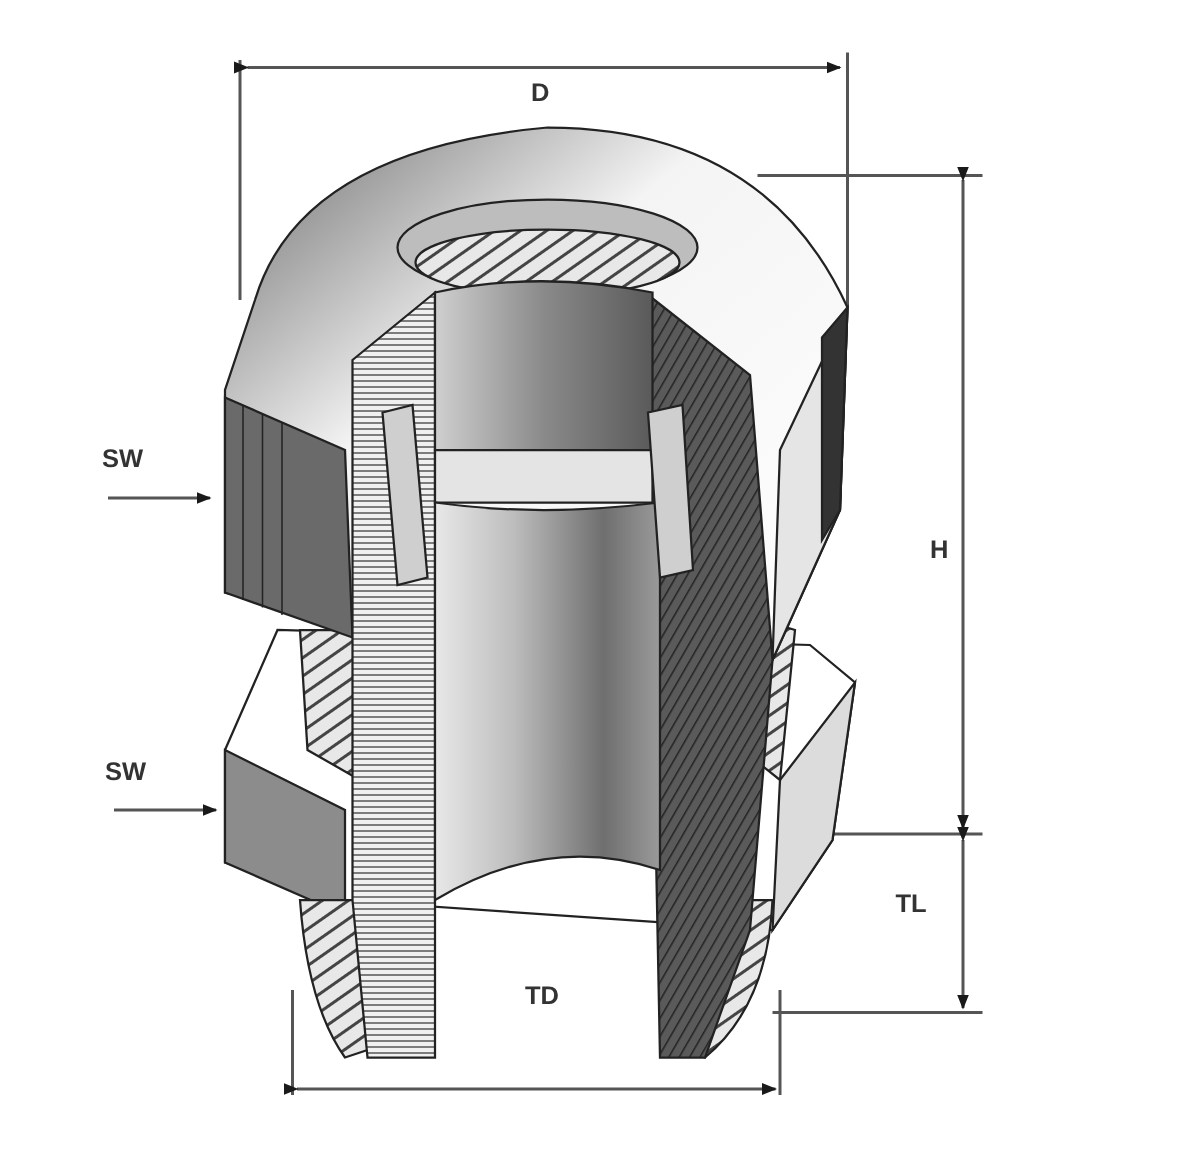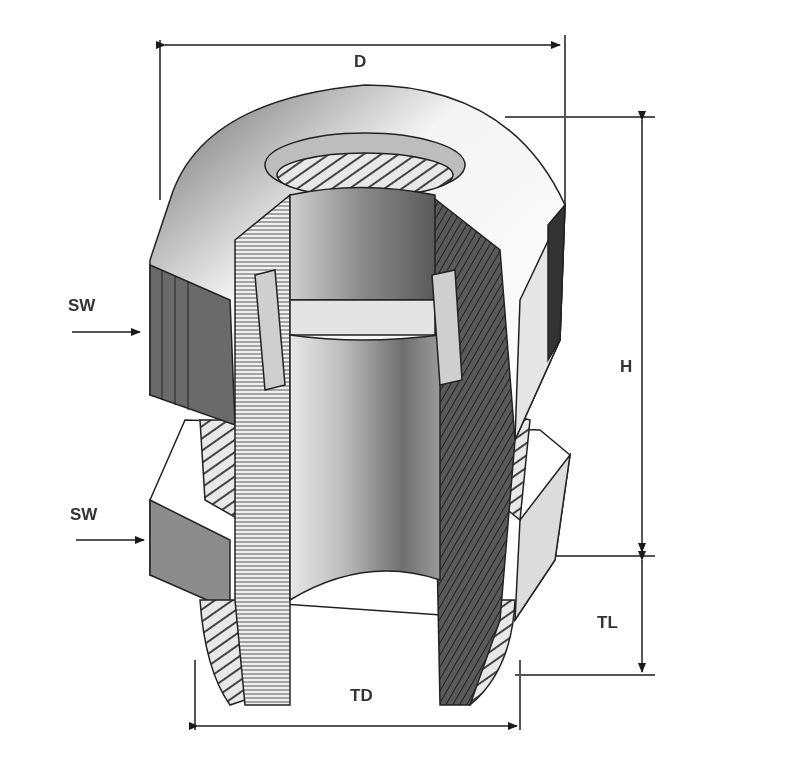--- a/index.html
+++ b/index.html
@@ -106,16 +106,16 @@
     <path d="M290,300 L435,300 L435,335 L290,335 Z" fill="#e4e4e4"></path>
     <path d="M290,335 Q360,345 440,335 L440,580 Q365,555 290,600 Z" fill="url(#bore)"></path>
 
     <path d="M255,275 L275,270 L285,385 L265,390 Z" fill="#cfcfcf"></path>
     <path d="M432,275 L455,270 L462,380 L440,385 Z" fill="#cfcfcf"></path>
   </g>
 </svg>
 
 <div class="dim-label" style="left:354px;top:52px;">D</div>
 <div class="dim-label" style="left:620px;top:357px;">H</div>
-<div class="dim-label" style="left:597px;top:593px;margin-top:20px;">TL</div>
-<div class="dim-label" style="left:350px;top:686px;">TD</div>
+<div class="dim-label" style="left:597px;top:593px;">TL</div>
+<div class="dim-label" style="left:350px;top:654px;">TD</div>
 <div class="dim-label" style="left:68px;top:296px;">SW</div>
 <div class="dim-label" style="left:70px;top:505px;">SW</div>
 
 </body></html>

